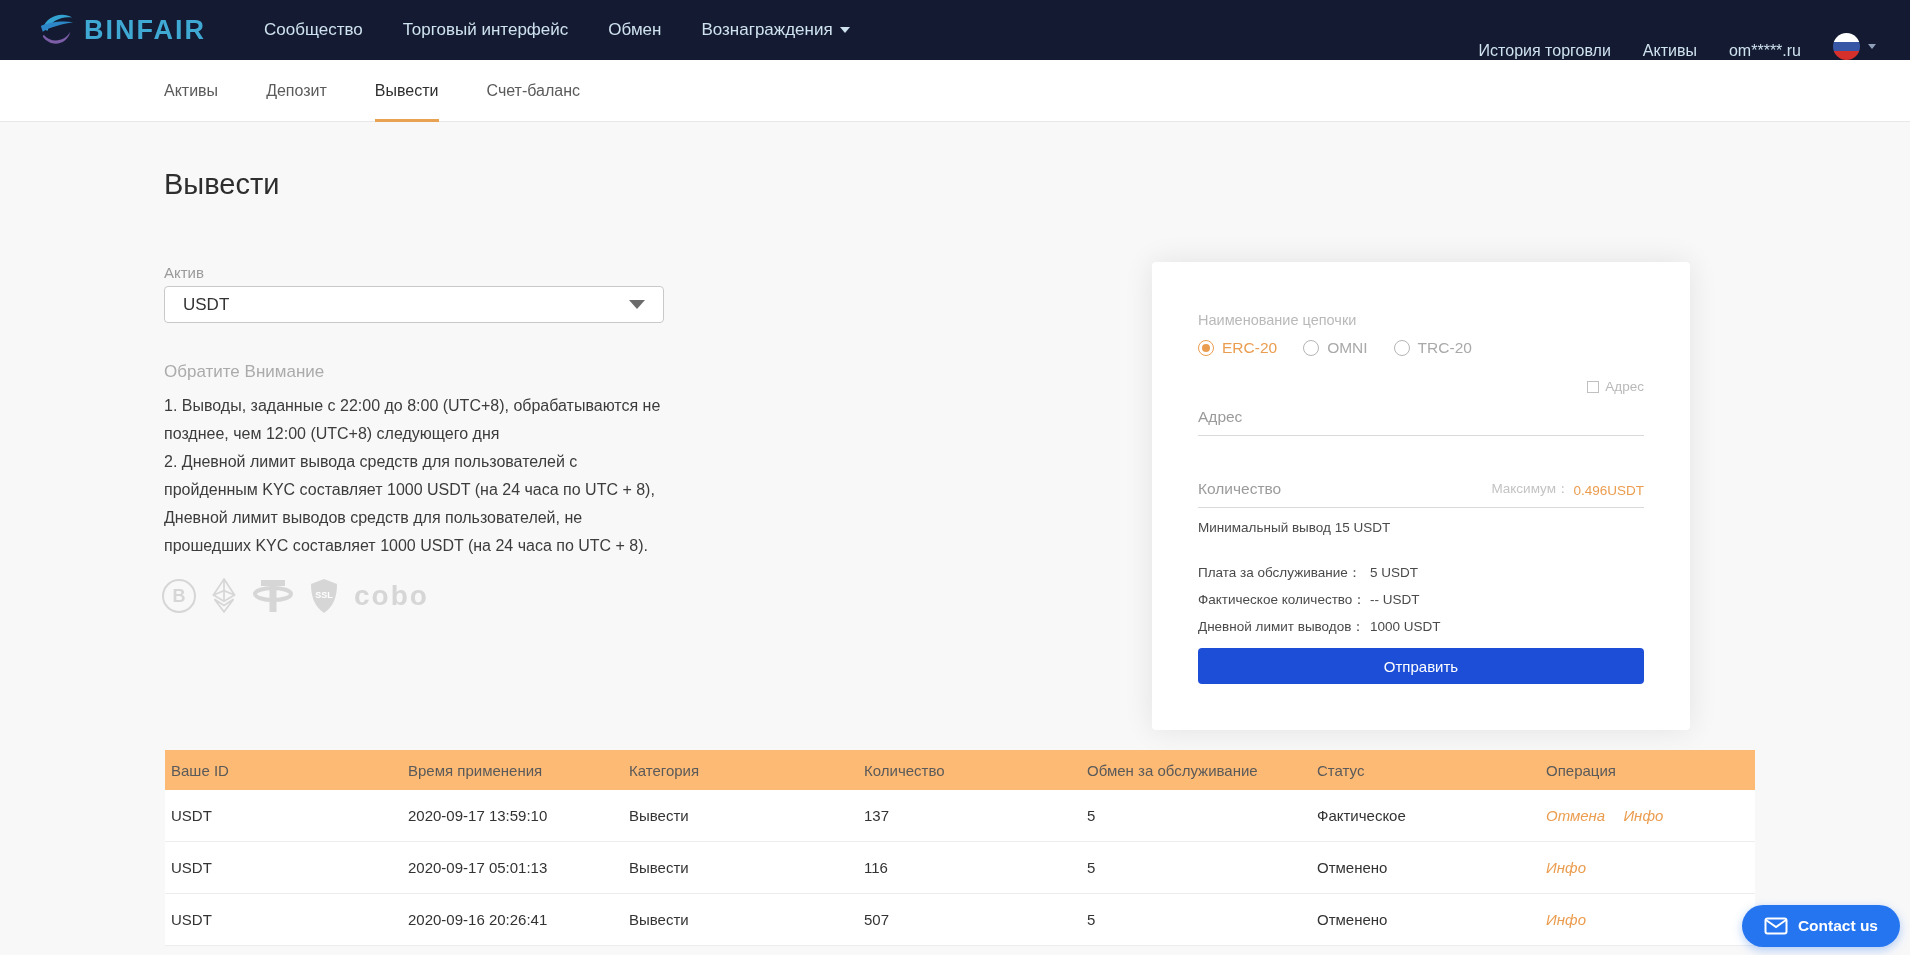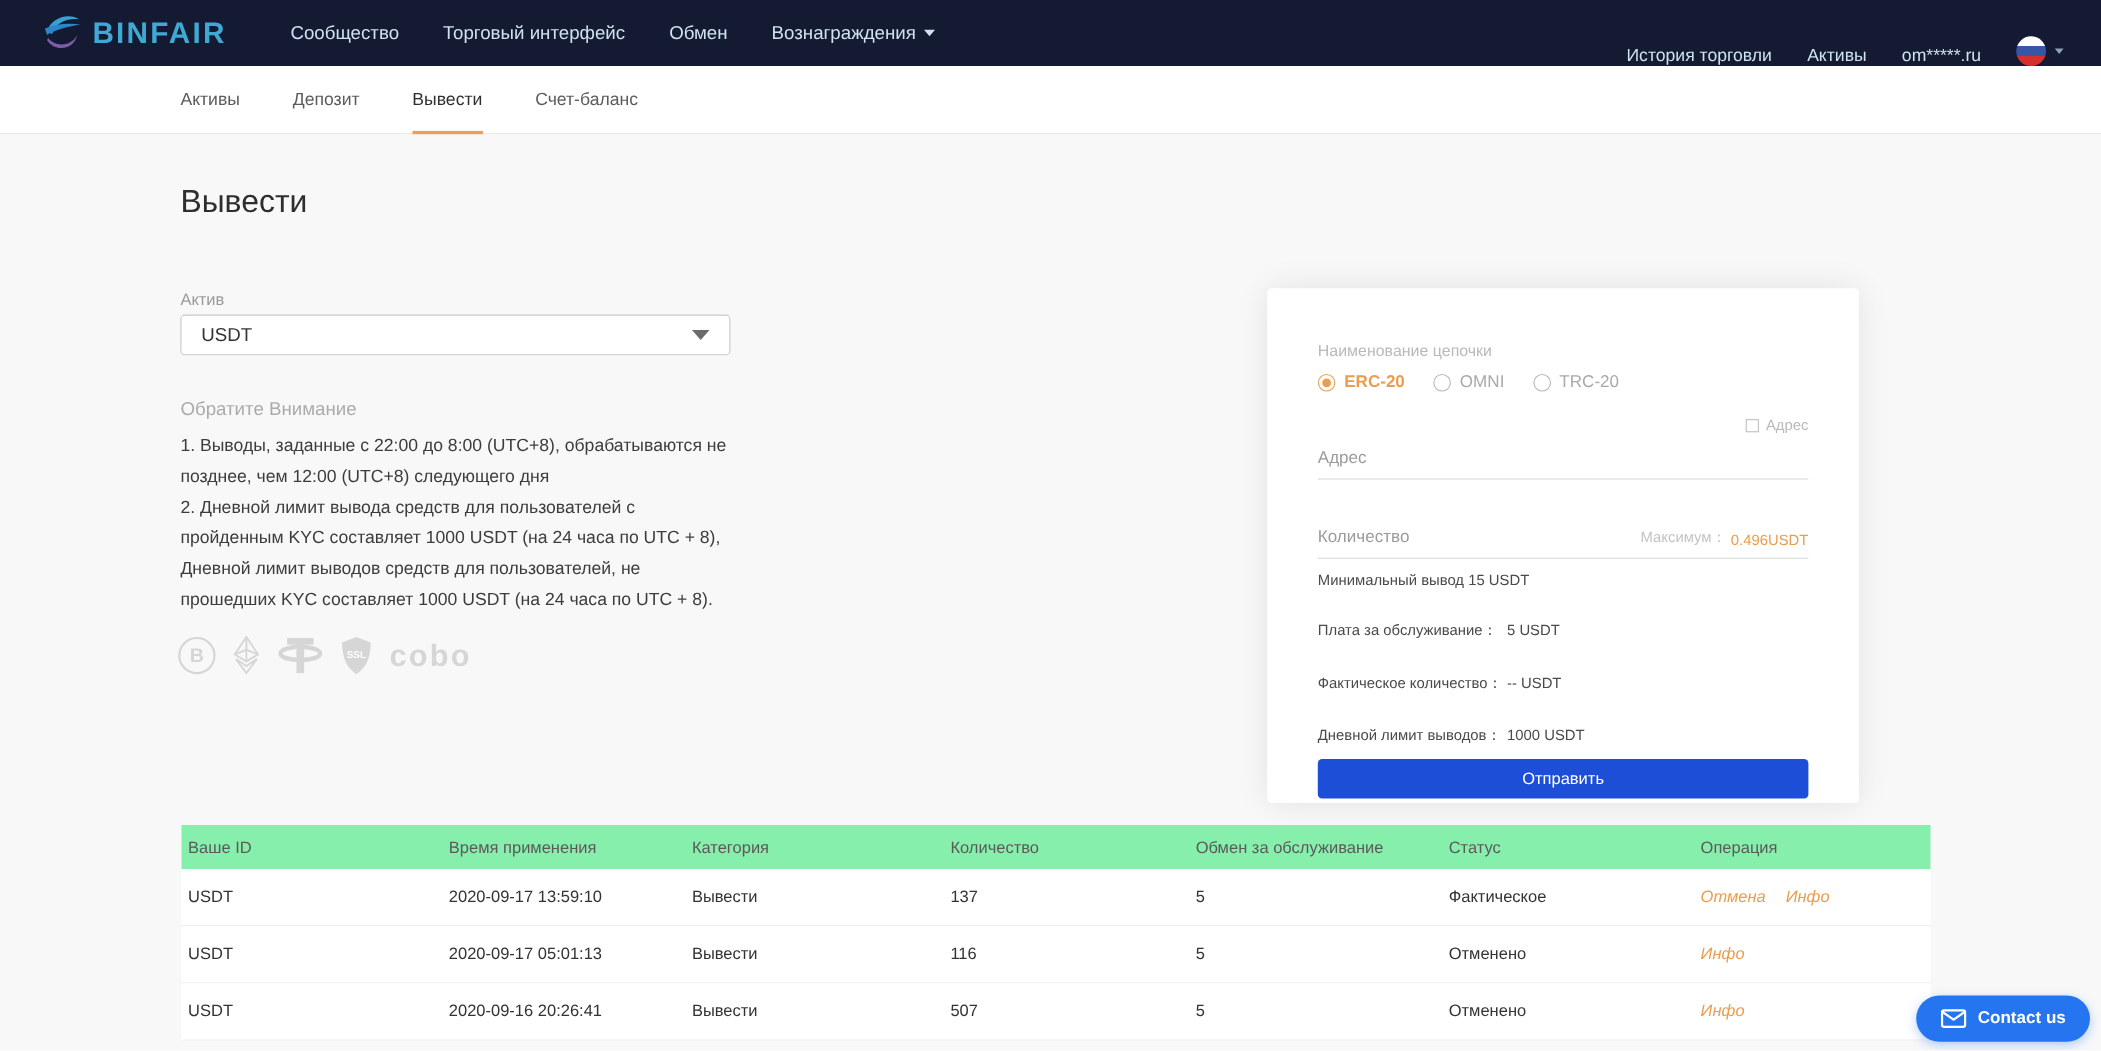--- a/index.html
+++ b/index.html
@@ -49,45 +49,45 @@
   .cobo-text { font-size:28px; font-weight:800; letter-spacing:2px; color:#d6d6d6; }
 
   
   .card { position:absolute; left:1152px; top:262px; width:538px; height:468px; background:#ffffff;
           border-radius:4px; box-shadow:0 0 30px rgba(0,0,0,0.09); padding:50px 46px 0; }
   .chain-label { font-size:14.5px; color:#b9b9b9; }
   .chain-row { display:flex; align-items:center; gap:26px; margin-top:11px; }
   .chain-opt { display:flex; align-items:center; gap:8px; cursor:pointer; font-size:15.5px; color:#a9a9a9; }
   .radio { width:16px; height:16px; border-radius:50%; border:1.5px solid #b5b5b5; background:#fff;
            display:flex; align-items:center; justify-content:center; }
-  .chain-opt.selected { color:#eb9d4f;font-weight:bold; }
+  .chain-opt.selected { color:#eb9d4f; }
   .chain-opt.selected .radio { border-color:#eb9d4f; }
   .chain-opt.selected .radio::after { content:""; width:8px; height:8px; border-radius:50%; background:#eb9d4f; }
   .addr-check-row { display:flex; justify-content:flex-end; align-items:center; gap:6px; margin-top:22px; }
   .checkbox { width:12px; height:12px; border:1px solid #c0c0c0; background:#fff; display:inline-block; }
   .addr-check-label { font-size:13.5px; color:#b9b9b9; }
   .u-input-row { border-bottom:1px solid #d9d9d9; display:flex; align-items:flex-end; padding-bottom:9px; }
   .addr-row { margin-top:8px; height:34px; }
   .amount-row { margin-top:34px; height:38px; }
   .u-input { border:none; outline:none; background:transparent; font-size:15.5px; color:#333; flex:1;
              font-family:"Liberation Sans", sans-serif; }
   .u-input::placeholder { color:#9b9b9b; opacity:1; }
   .max-label { font-size:13.5px; color:#c3c3c3; }
   .max-value { font-size:13.5px; color:#eb9d4f; margin-left:4px;text-align:center; }
   .min-note { margin-top:12px; font-size:13.5px; color:#4a4a4a; }
   .fees { margin-top:24px; }
-  .fee-row { display:flex; font-size:13.5px; color:#4a4a4a; line-height:27px;margin-top:21px; }
+  .fee-row { display:flex; font-size:13.5px; color:#4a4a4a; line-height:27px; }
   .fee-label { width:172px; }
   .submit-btn { margin-top:8px; width:100%; height:36px; background:#1d4ed8; border:none; border-radius:4px;
                 color:#ffffff; font-size:15px; font-family:"Liberation Sans", sans-serif; cursor:not-allowed; }
 
   
   .table { position:absolute; left:165px; top:750px; width:1590px; }
   .t-row { display:grid; grid-template-columns:237px 221px 235px 223px 230px 229px 215px; align-items:center; }
-  .t-head { height:40px; background:#86efac; font-size:15px; color:#5a5a5a; }
+  .t-head { height:40px; background:#fdba74; font-size:15px; color:#5a5a5a; }
   .t-body-row { height:52px; background:#ffffff; border-bottom:1px solid #ededee; font-size:15px; color:#333; }
   .t-cell { padding-left:6px; }
   .action-link { color:#eb9d4f; cursor:pointer; margin-right:14px;font-style:italic; }
 
   
   .contact-btn { position:absolute; right:10px; bottom:8px; height:42px; border-radius:21px; background:#2575f0;
                  display:flex; align-items:center; gap:10px; padding:0 22px; cursor:pointer;
                  box-shadow:0 3px 10px rgba(37,117,240,0.35); }
   .contact-label { color:#ffffff; font-size:15.5px; font-weight:700; }
 </style>

